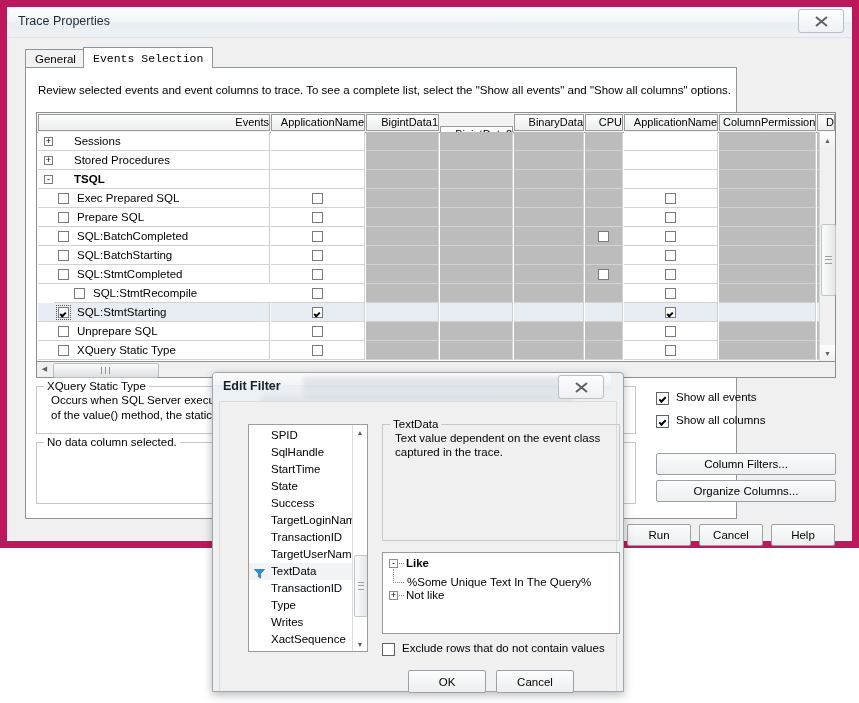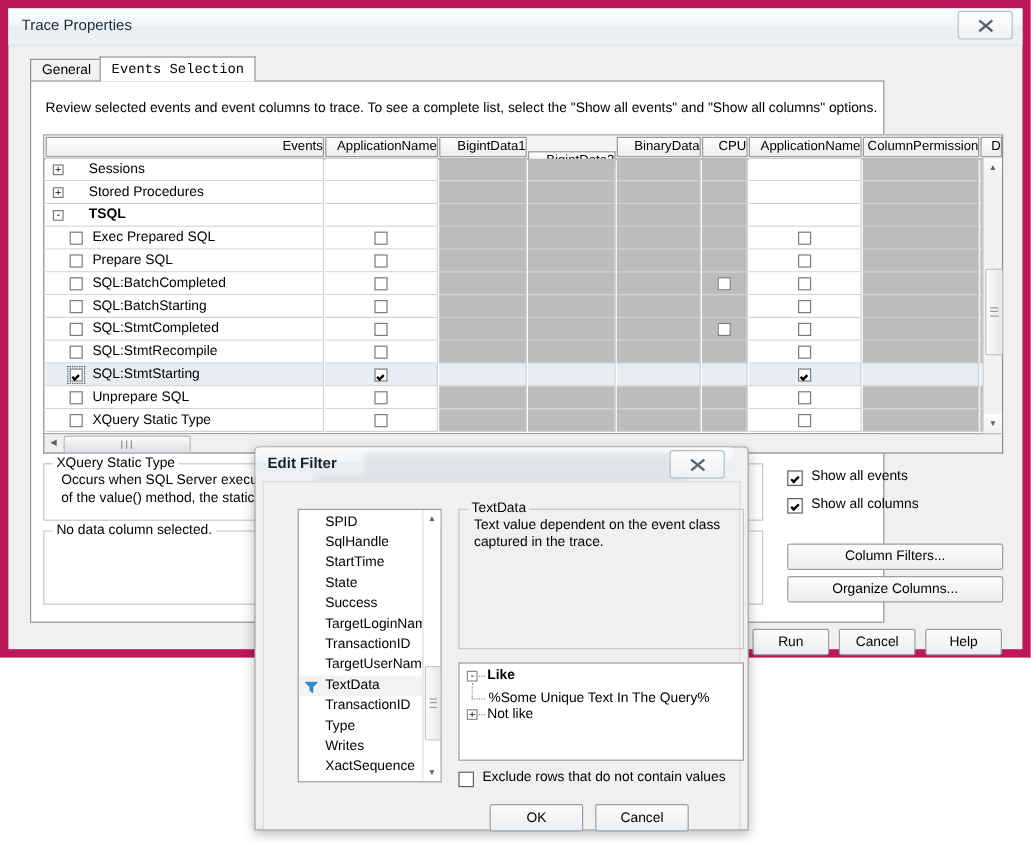--- a/index.html
+++ b/index.html
@@ -461,21 +461,21 @@
             <div class="gcell grey" style="left: 403px; width: 73px;"></div>
             <div class="gcell grey" style="left: 477px; width: 70px;"></div>
             <div class="gcell grey" style="left: 548px; width: 38px;"></div>
             <div class="gcell white" style="left: 587px; width: 94px;">
               <div class="cbx" style="left: 41px;"></div>
             </div>
             <div class="gcell grey" style="left: 682px; width: 97px;"></div>
             <div class="gcell grey" style="left: 780px; width: 18px;"></div>
           </div>
           <div class="grow" style="top: 152px;">
-            <div class="gcell white" style="left: 1px; width: 232px;">
+            <div class="gcell white" style="left: 17px; width: 232px;">
               <div class="cbx" style="left: 20px;"></div>
               <div class="ev-label" style="left: 39px;">SQL:StmtRecompile</div>
             </div>
             <div class="gcell white" style="left: 234px; width: 94px;">
               <div class="cbx" style="left: 41px;"></div>
             </div>
             <div class="gcell grey" style="left: 329px; width: 73px;"></div>
             <div class="gcell grey" style="left: 403px; width: 73px;"></div>
             <div class="gcell grey" style="left: 477px; width: 70px;"></div>
             <div class="gcell grey" style="left: 548px; width: 38px;"></div>

